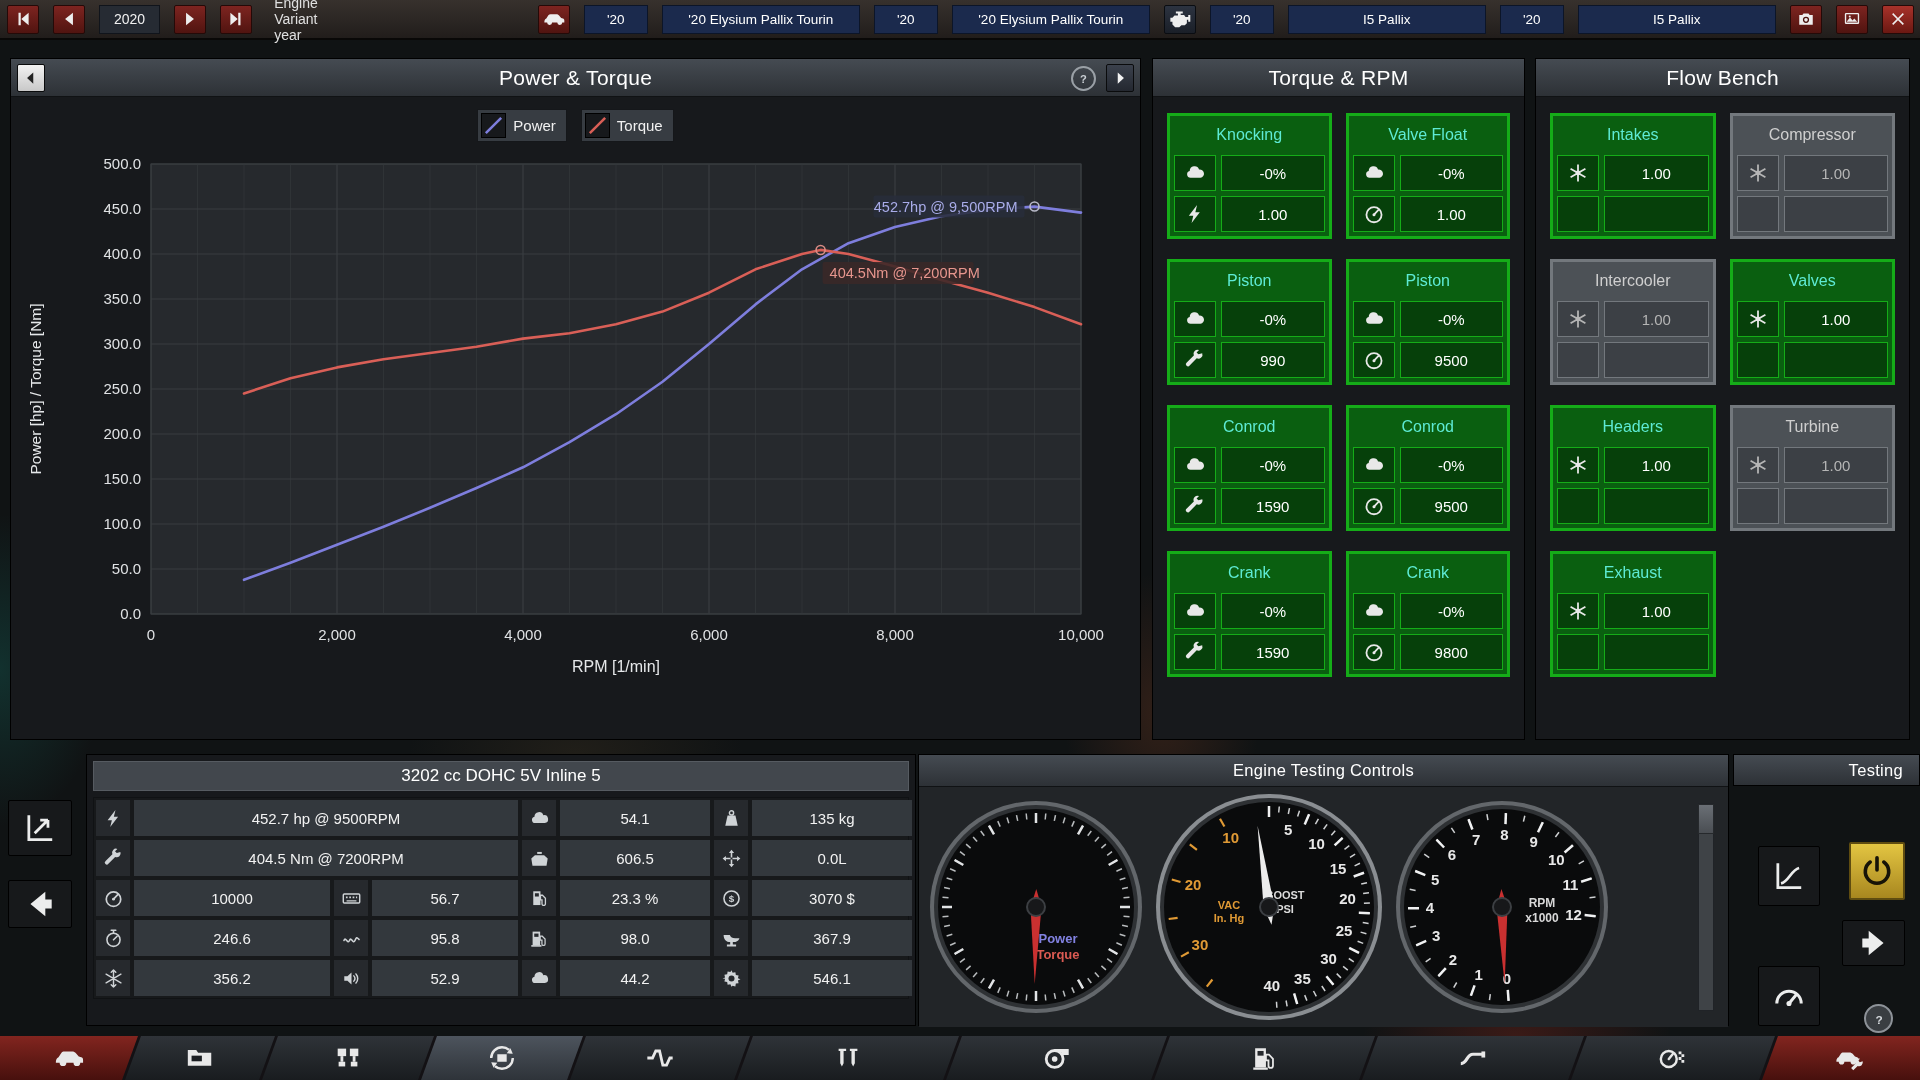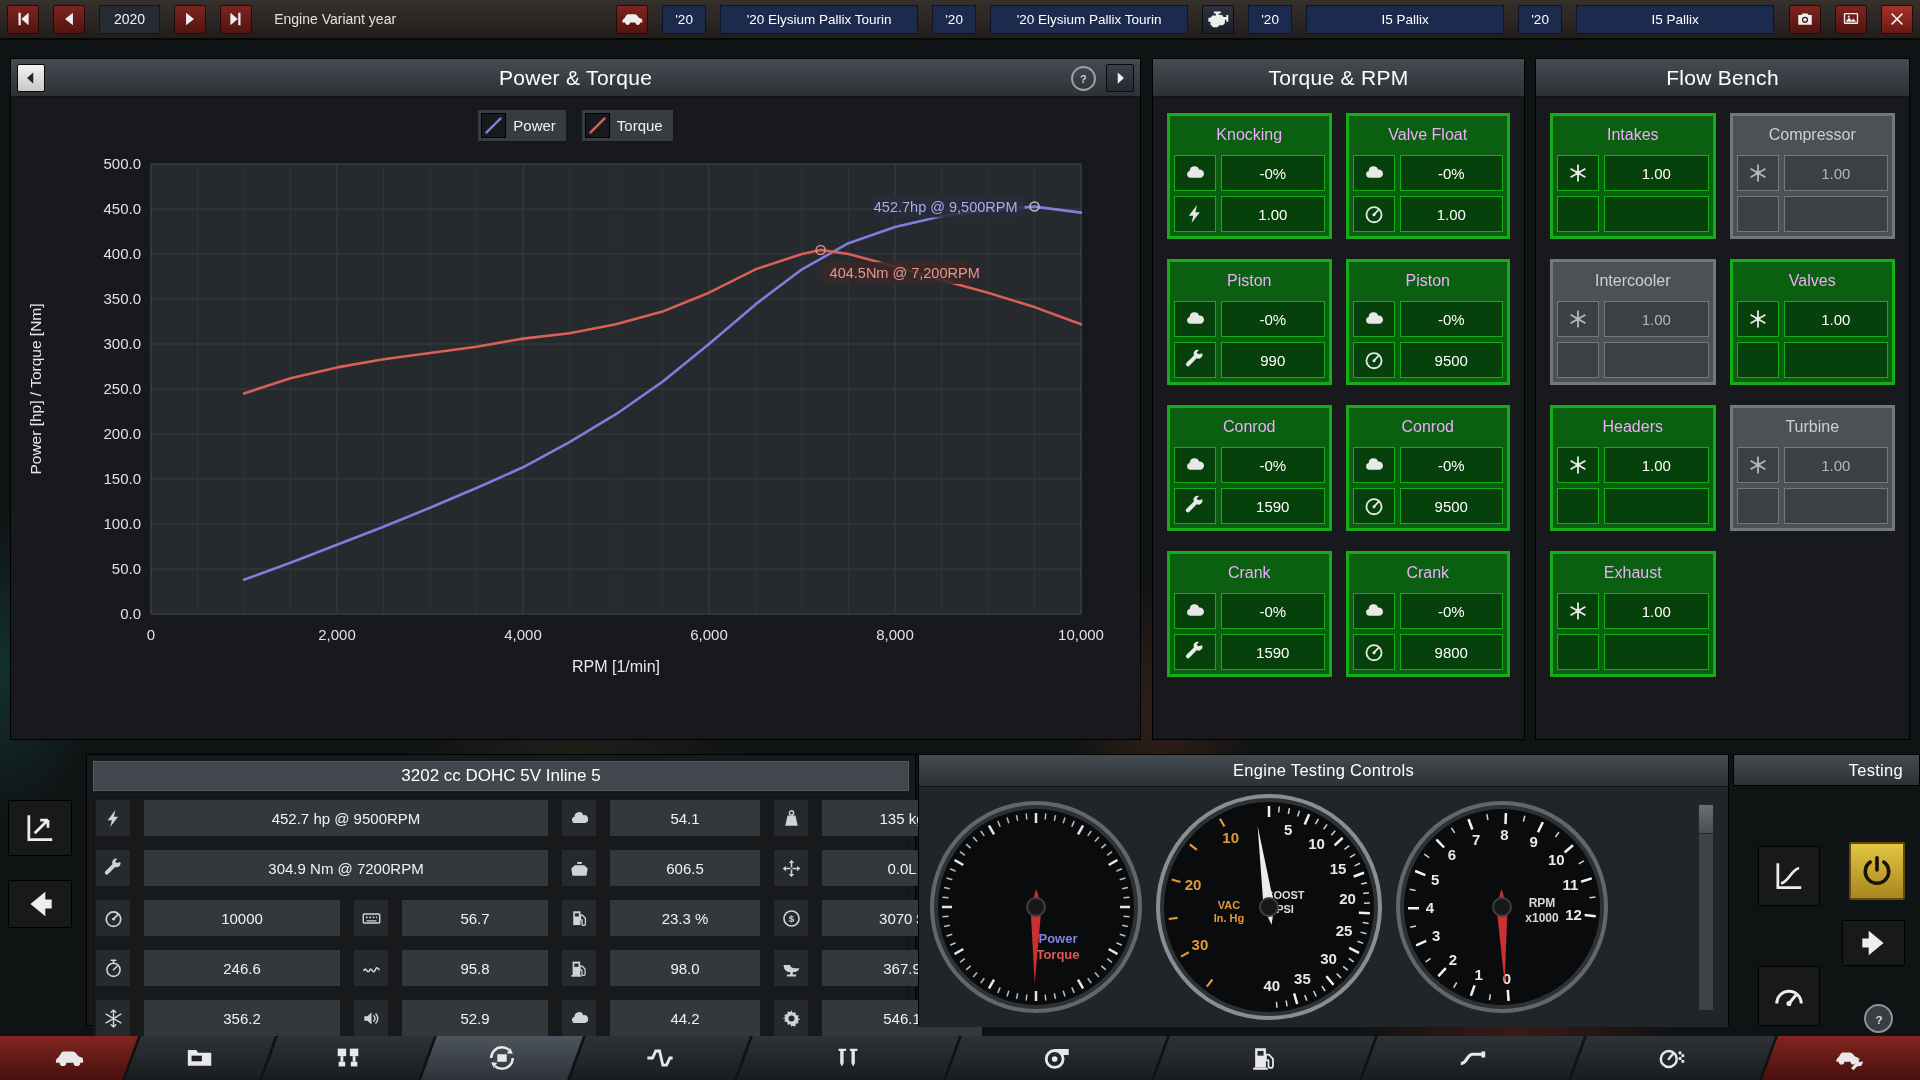--- a/index.html
+++ b/index.html
@@ -19,21 +19,21 @@
   
   #topbar{position:absolute;left:0;top:0;width:1920px;height:40px;display:flex;align-items:center;
     padding:0 7px;gap:14px;background:linear-gradient(180deg,#37312d,#211d1b);border-bottom:2px solid #090807}
   .tb-btn{height:29px;min-width:32px;display:flex;align-items:center;justify-content:center;border:1px solid #240a08;
     background:linear-gradient(180deg,#7d2420,#511410);border-radius:2px;color:#eee}
   .tb-btn .ic{width:18px;height:18px}
   .tb-box{height:29px;display:flex;align-items:center;justify-content:center;background:#262b33;
     border:1px solid #10141b;padding:0 14px;font-size:14px;color:#f0f0f0}
   .tb-sel{height:29px;display:flex;align-items:center;justify-content:center;background:#1b2a4d;
     border:1px solid #0c1528;padding:0 8px;font-size:13.5px;color:#fff;white-space:nowrap;overflow:hidden}
-  .tb-sel.small{width:44px;flex:none}
+  .tb-sel.small{width:64px;flex:none}
   .tb-sel.wide{width:198px;flex:none}
   .tb-label{font-size:14px;color:#e0e0e0;margin:0 8px}
   .tb-close{background:linear-gradient(180deg,#a8322a,#6b1812)}
 
   
   .panel{position:absolute;background:#17191c;border:1px solid #000}
   .panel-hd{height:38px;display:flex;align-items:center;justify-content:center;position:relative;
     background:linear-gradient(180deg,#454b52,#2d3136);border-bottom:1px solid #101214;
     font-size:21px;letter-spacing:.3px;color:#fff}
   .panel-hd.small{height:32px;font-size:16.5px}
@@ -52,42 +52,42 @@
   #chart-body{position:relative;padding-top:8px}
   #chart-legend{display:flex;justify-content:center;gap:14px;margin:4px 0 2px}
   .leg-chip{display:flex;align-items:center;gap:7px;background:#373c42;border:1px solid #15171a;padding:3px 10px 3px 3px}
   .leg-ic{width:25px;height:25px;background:#17191c;border:1px solid #000}
   .leg-lb{font-size:15px;color:#f0f0f0}
 
   
   .gbox-grid{padding:16px 14px;display:grid;grid-template-columns:1fr 1fr;gap:20px 14px;align-content:start}
   .gbox{border:3px solid #15ac18;background:#0a5f10;padding:4px}
   .gbox.off{border-color:#73787d;background:#4c5156}
-  .gbox-title{height:30px;display:flex;align-items:center;justify-content:center;font-size:16px;color:#f0abfc}
+  .gbox-title{height:30px;display:flex;align-items:center;justify-content:center;font-size:16px;color:#5eead4}
   .gbox.off .gbox-title{color:#cfcfcf}
   .gbox-row{display:flex;gap:5px;margin-top:5px}
   .gbox-ic{width:42px;height:36px;flex:none;background:#06400a;border:1px solid #15ac18;
     display:flex;align-items:center;justify-content:center;color:#e8e8e8}
   .gbox-ic .ic{width:22px;height:22px}
   .gbox-val{flex:1;height:36px;background:#06400a;border:1px solid #15ac18;
     display:flex;align-items:center;justify-content:center;font-size:15px;color:#fff}
   .gbox.off .gbox-ic,.gbox.off .gbox-val{background:#3c4045;border-color:#73787d;color:#b5b5b5}
 
   
   #leftnav{position:absolute;left:0;top:754px;width:84px;height:272px}
   .nav-btn{position:absolute;display:flex;align-items:center;justify-content:center;background:#17191b;
     border:1px solid #000;color:#eceded;border-radius:2px}
   .nav-btn .ic{width:34px;height:34px}
 
   #stats-panel{left:86px;top:754px;width:830px;height:272px}
   #stats-body{padding:6px}
   #engine-title{height:30px;margin-bottom:6px;display:flex;align-items:center;justify-content:center;
     background:#42474d;border:1px solid #565b61;font-size:17px;color:#fff}
   #stats-grid{display:grid;grid-template-columns:34px 196px 34px 146px 34px 150px 34px 160px;
-    grid-auto-rows:36px;gap:14px;background:#17191b;padding:2px;border:1px solid #101214}
+    grid-auto-rows:36px;gap:4px;background:#17191b;padding:2px;border:1px solid #101214}
   .st-ic{background:#26292d;display:flex;align-items:center;justify-content:center;color:#cfd3d6}
   .st-ic .ic{width:21px;height:21px}
   .st-val{background:#33383d;display:flex;align-items:center;justify-content:center;font-size:15px;color:#f2f2f2}
   .st-val.wide{grid-column:span 3}
 
   #controls-panel{left:918px;top:754px;width:811px;height:272px}
   #controls-body{position:relative;height:240px;display:flex;align-items:center;background:#222528}
   #gauges-row{display:flex;align-items:center}
   #gauges-row svg{flex:none}
   #g1{margin-left:10px}#g2{margin-left:12px}#g3{margin-left:12px}
@@ -696,21 +696,21 @@
             </span>
           </div>
           <div class="st-val" data-interactable="false">135 kg</div>
           <div class="st-ic" data-interactable="false">
             <span class="ic">
               <svg viewBox="0 0 32 32" fill="currentColor">
                 <path d="M26.5 6a6 6 0 0 1-8 7.6L8.2 24a3 3 0 1 1-4.2-4.2L14.3 9.4a6 6 0 0 1 7.6-8l-3.6 3.6 2.7 2.7z"></path>
               </svg>
             </span>
           </div>
-          <div class="st-val wide" data-interactable="false">304.9 Nm @ 7200RPM</div>
+          <div class="st-val wide" data-interactable="false">404.5 Nm @ 7200RPM</div>
           <div class="st-ic" data-interactable="false">
             <span class="ic">
               <svg viewBox="0 0 32 32" fill="currentColor">
                 <path d="M12.5 6h7v3h-7z"></path>
                 <path d="M9 11h14l5.5 5-1.8 11H5.3L3.5 16z"></path>
               </svg>
             </span>
           </div>
           <div class="st-val" data-interactable="false">606.5</div>
           <div class="st-ic" data-interactable="false">

